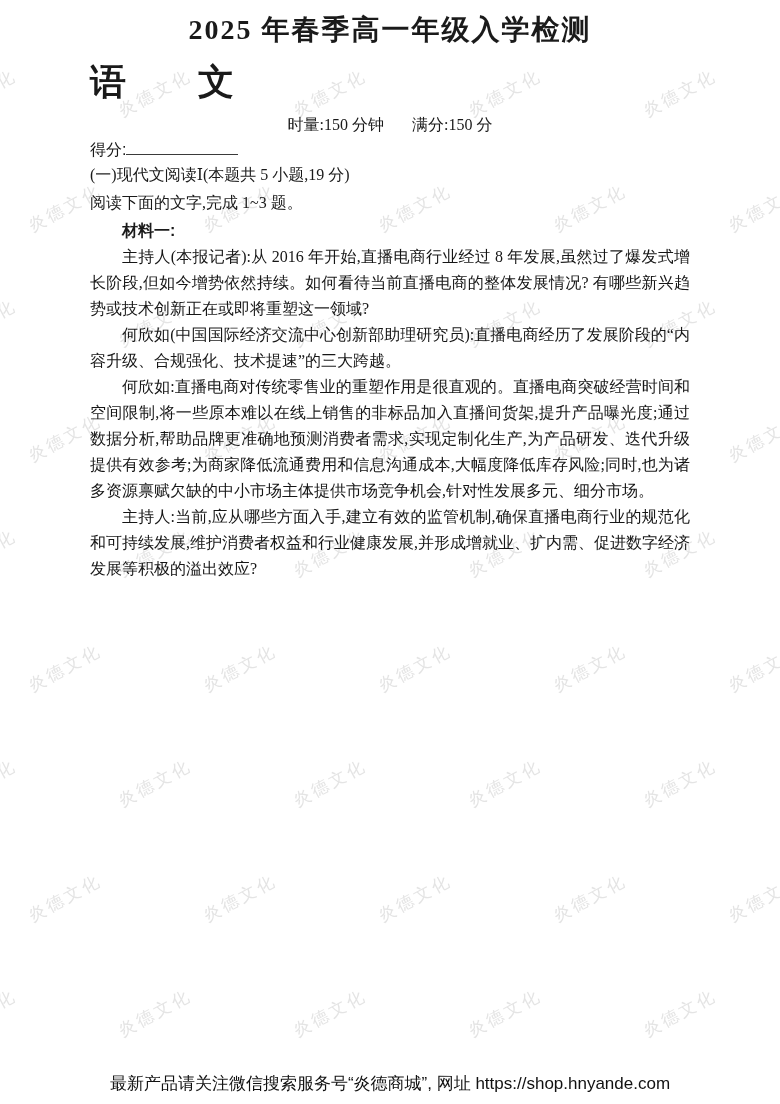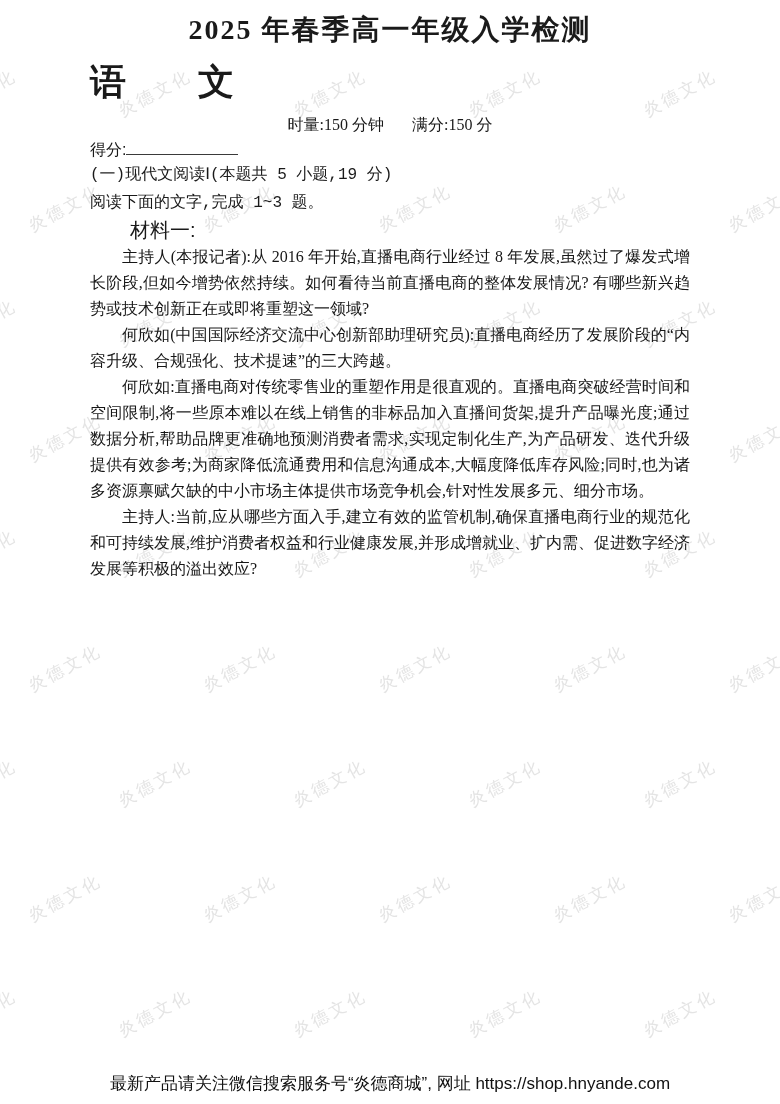--- a/index.html
+++ b/index.html
@@ -69,26 +69,25 @@
     margin-top: 9px;
     font-size: 17px;
     line-height: 28px;
     font-weight: bold;
     font-family: "Liberation Sans", "DejaVu Sans", sans-serif;
   }
   .subsec-heading, .instruction {
     font-size: 16px;
     line-height: 28px;
     font-weight: normal;
-    font-family: Liberation Mono, monospace;
   }
   .material-label {
-    font-size: 20px;
+    font-size: 16px;
     line-height: 27px;
-    font-weight: normal;
+    font-weight: bold;
     text-indent: 2em;
     font-family: "Liberation Sans", "DejaVu Sans", sans-serif;
   }
   .passage p {
     margin: 0;
     font-size: 16px;
     line-height: 26px;
     text-indent: 2em;
     text-align: justify;
     color: #161616;

